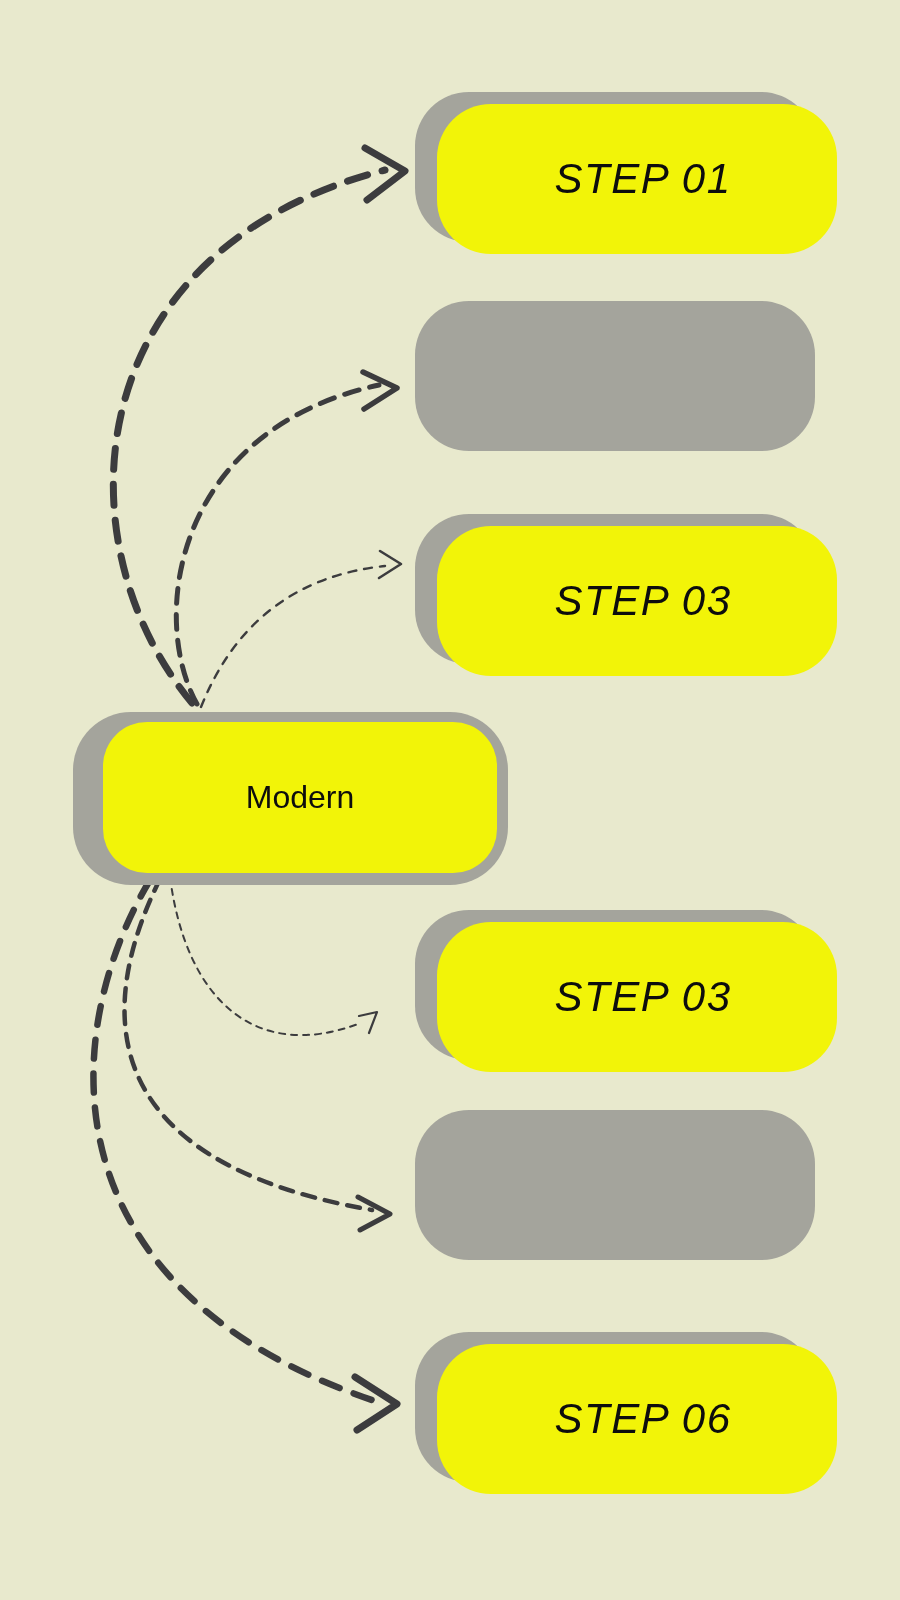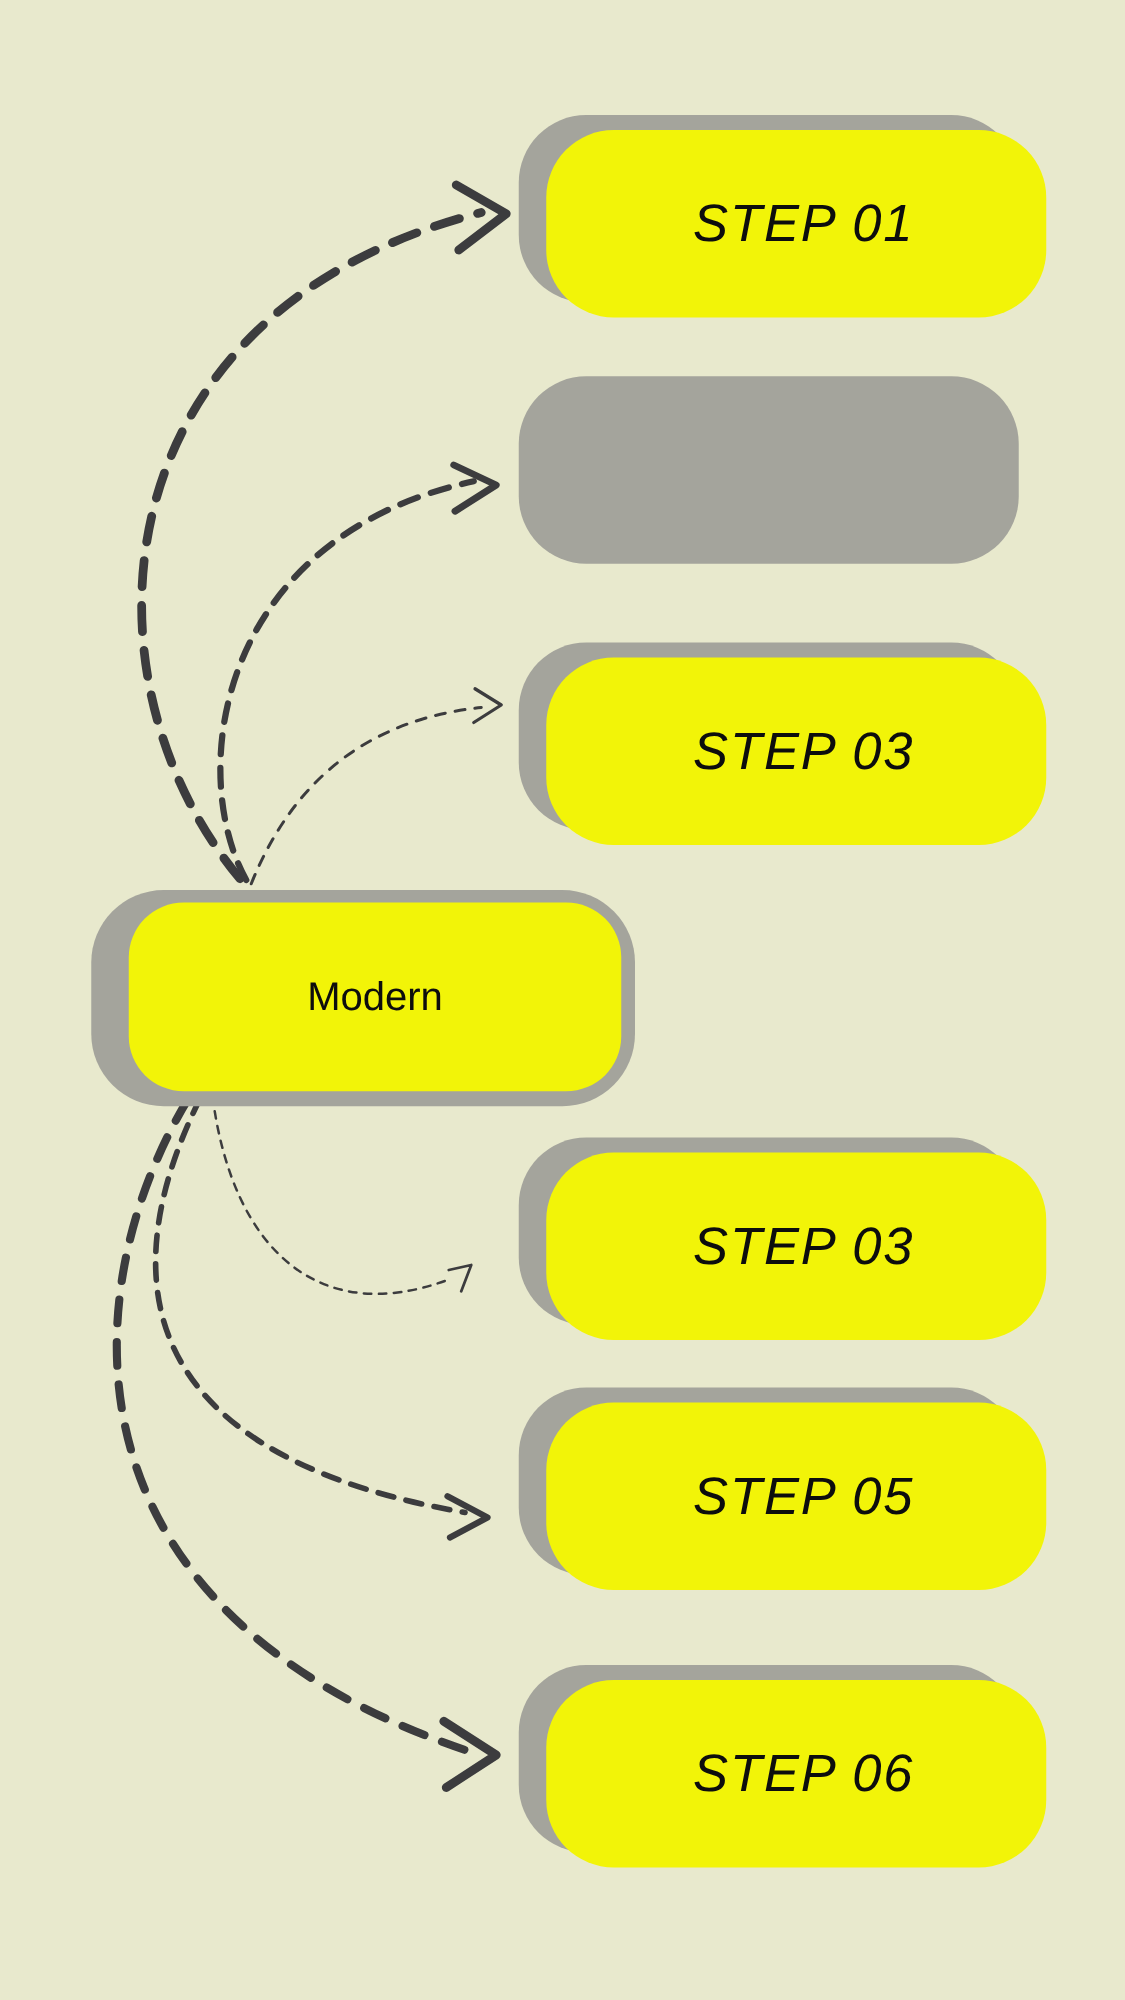--- a/index.html
+++ b/index.html
@@ -95,23 +95,20 @@
 
   <div class="step" style="top:910px">
     <div class="step-shadow"></div>
     <div class="step-card">
       <span class="step-label">STEP 03</span>
     </div>
   </div>
 
   <div class="step" style="top:1110px">
     <div class="step-shadow"></div>
-    <div class="step-card">
-      <span class="step-label">STEP 05</span>
-    </div>
   </div>
 
   <div class="step" style="top:1332px">
     <div class="step-shadow"></div>
     <div class="step-card">
       <span class="step-label">STEP 06</span>
     </div>
   </div>
 
   <div class="center-node">

